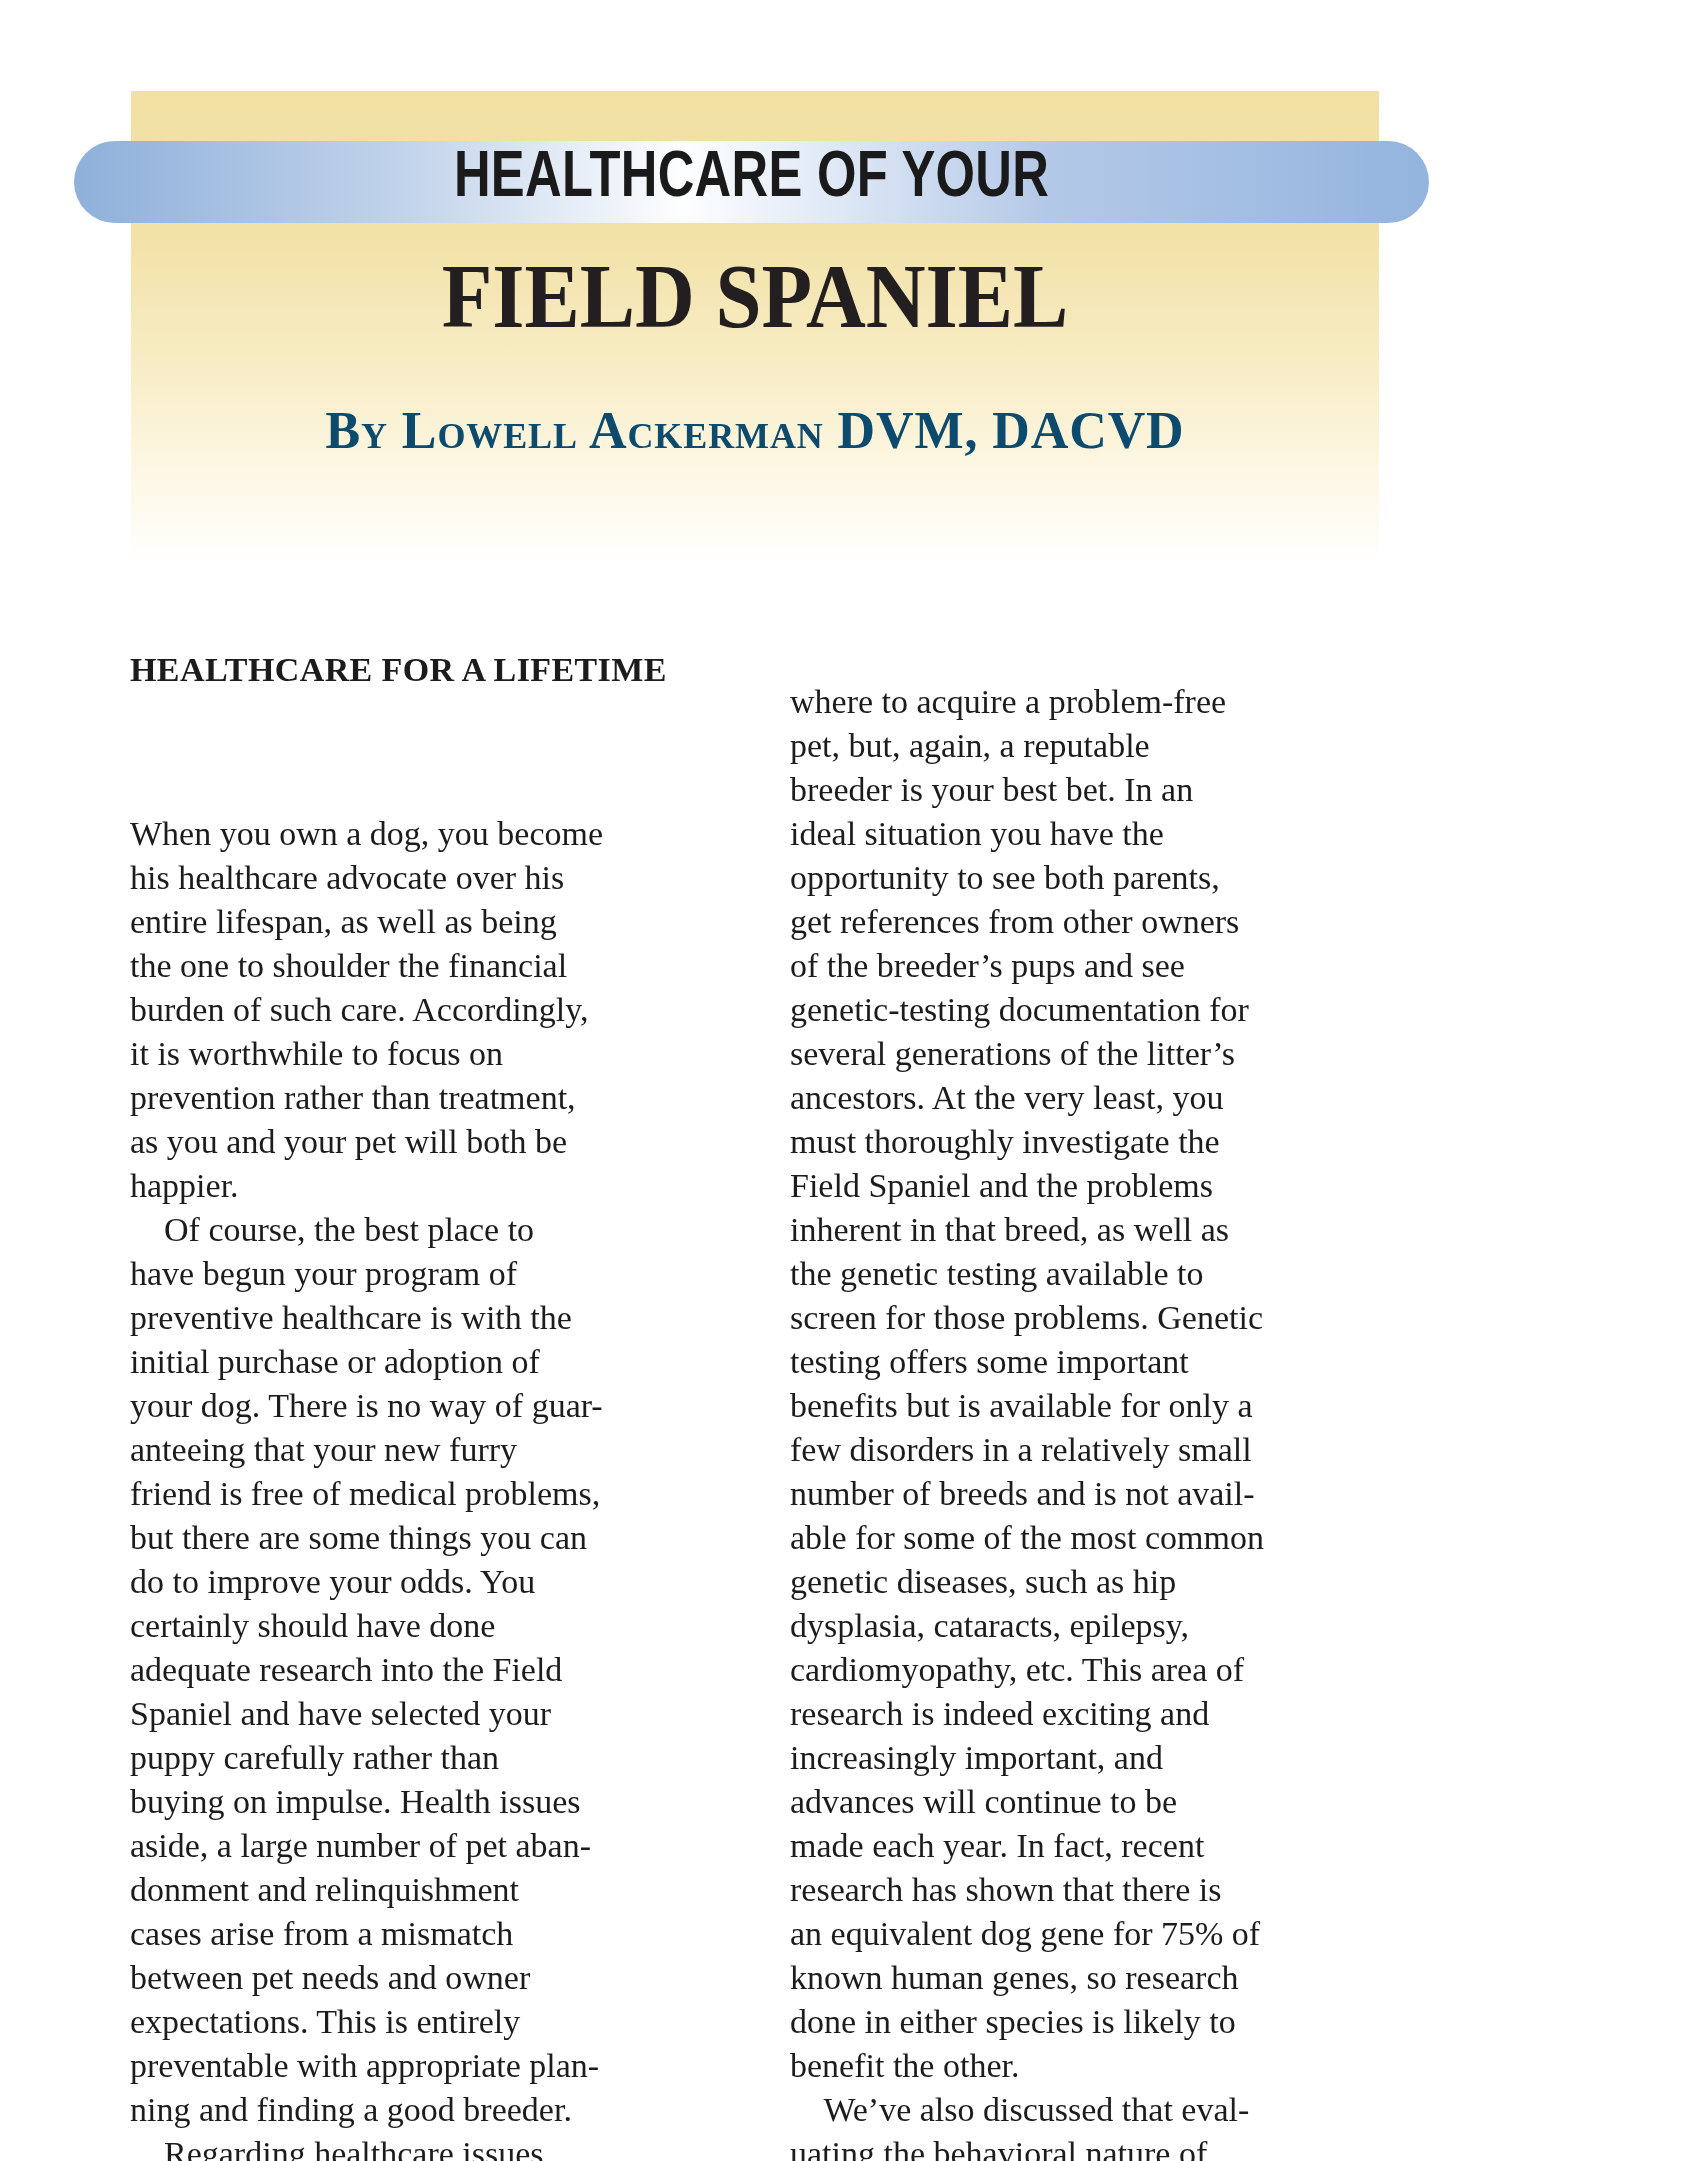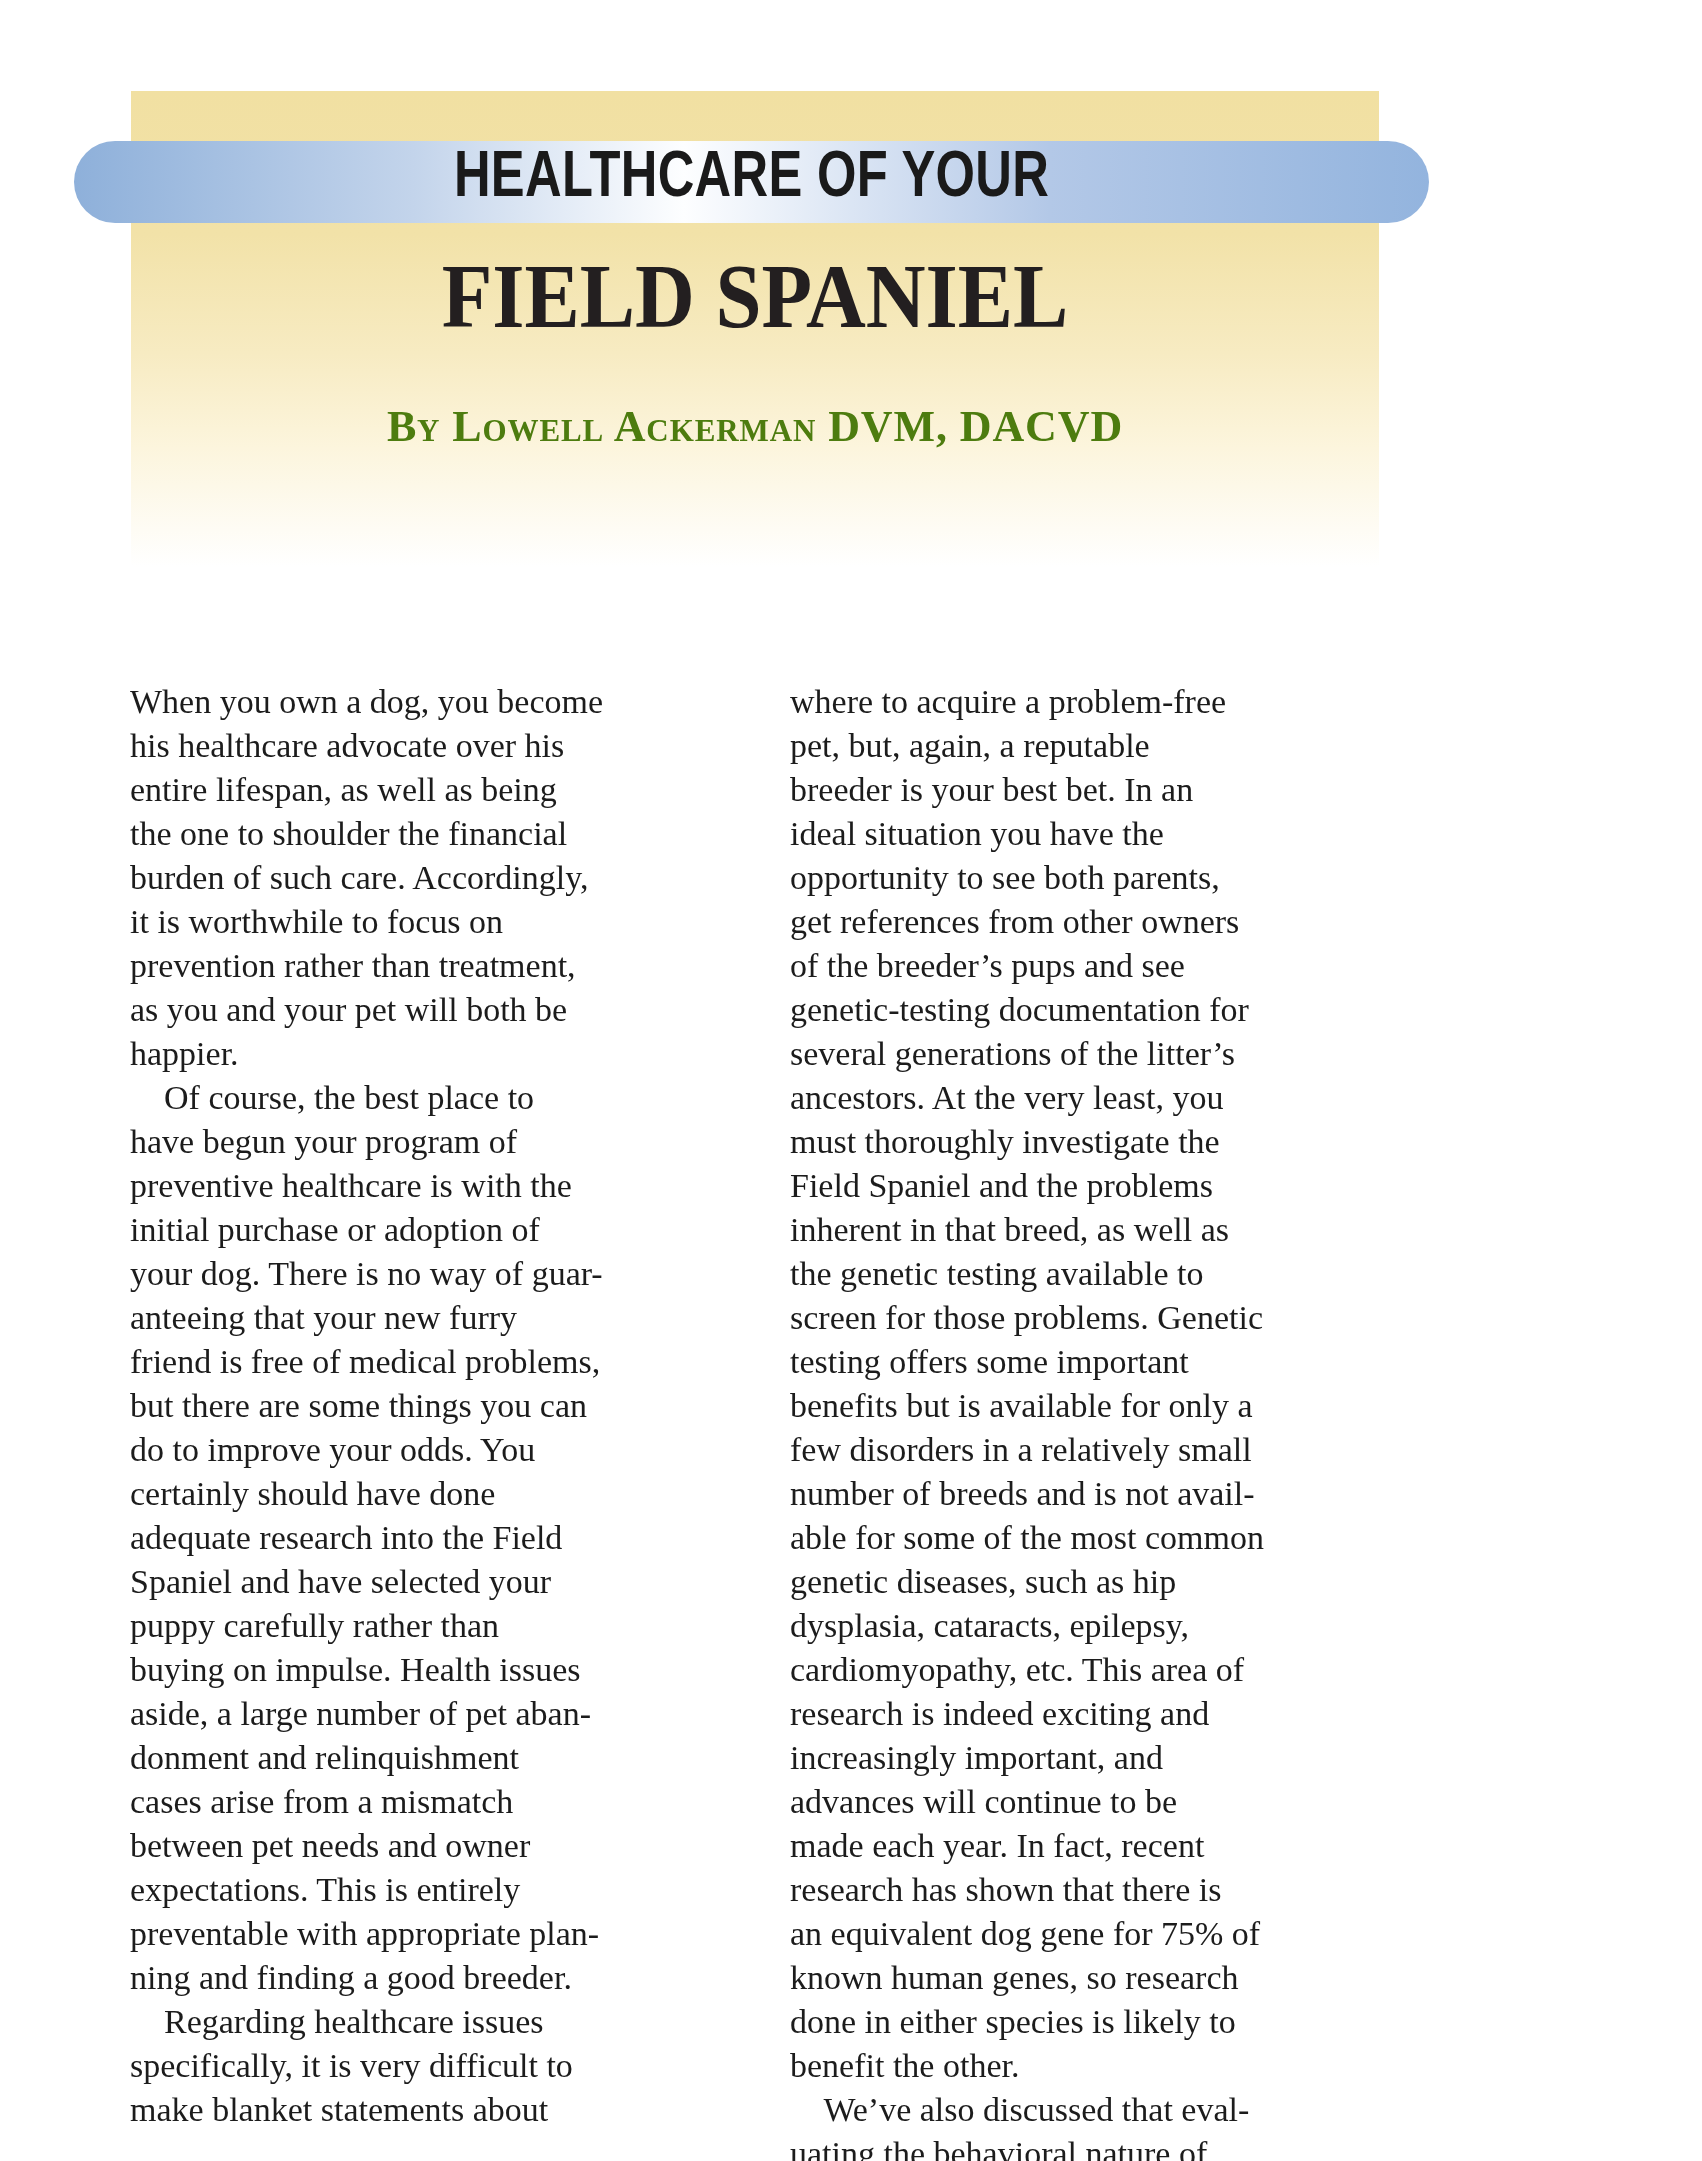--- a/index.html
+++ b/index.html
@@ -74,23 +74,23 @@
   }
   .byline {
     position: absolute;
     left: 131px;
     top: 405px;
     width: 1248px;
     text-align: center;
     font-family: "Liberation Serif", serif;
     font-variant: small-caps;
     font-weight: bold;
-    font-size: 44px;
+    font-size: 52px;
     line-height: 1;
-    color: #4d7c0f;
+    color: #0c4a6e;
     letter-spacing: 0.9px;
     white-space: nowrap;
   }
 
   
   .column {
     position: absolute;
     top: 560px;
     font-size: 34px;
     line-height: 44px;
@@ -116,20 +116,21 @@
 
 <div class="banner-pill">
   <div class="banner-title">HEALTHCARE OF YOUR</div>
 </div>
 
 <div class="main-title">FIELD SPANIEL</div>
 
 <div class="byline">By Lowell Ackerman DVM, DACVD</div>
 
 <div class="column left">
+  <div class="col-heading">HEALTHCARE FOR A LIFETIME</div>
   <div class="col-lines">When you own a dog, you become
 his healthcare advocate over his
 entire lifespan, as well as being
 the one to shoulder the financial
 burden of such care. Accordingly,
 it is worthwhile to focus on
 prevention rather than treatment,
 as you and your pet will both be
 happier.
     Of course, the best place to

